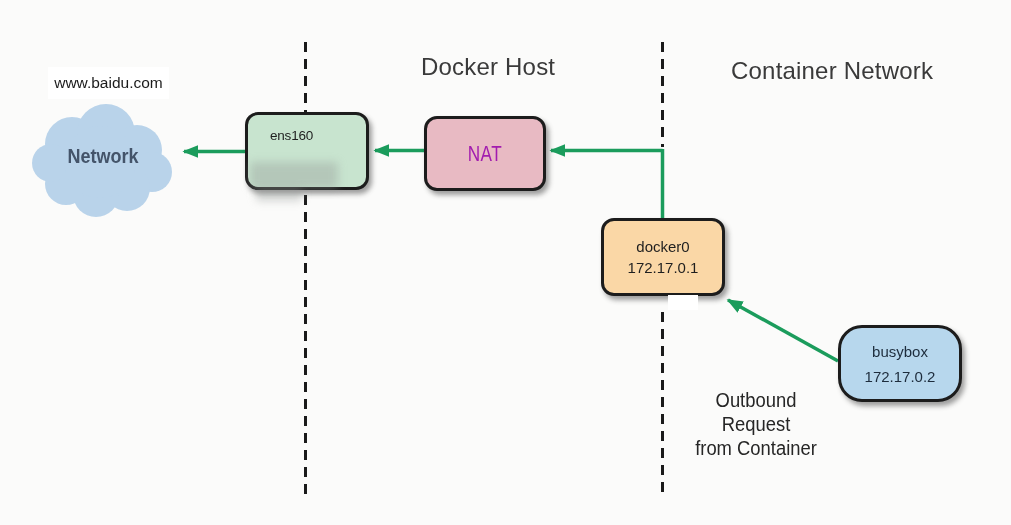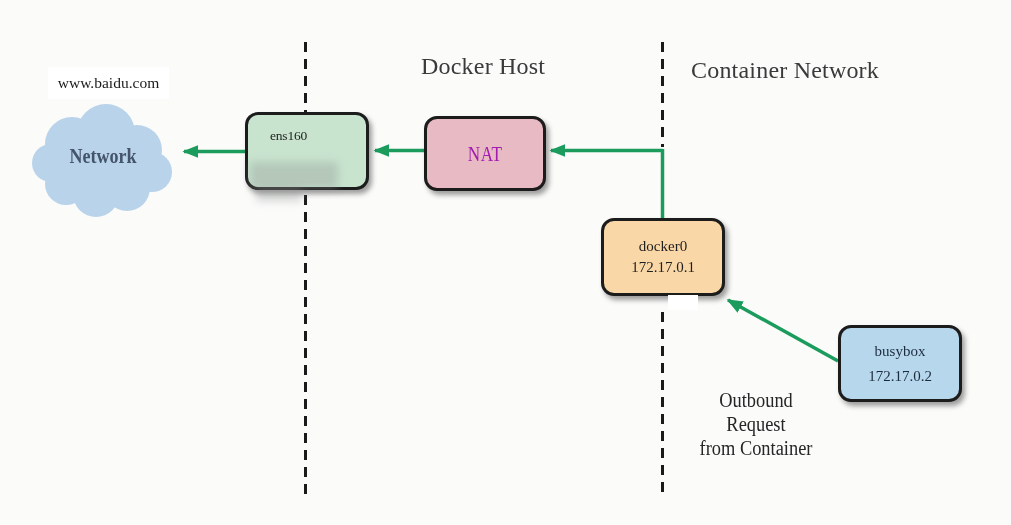--- a/index.html
+++ b/index.html
@@ -1,32 +1,32 @@
 <!DOCTYPE html>
 <html style="--arrow: #1b9c5c; --dash: #1a1a1a; --border: #1c1c1c; --cloud-fill: #b9d3ea; --ens160-fill: #c8e4cf; --nat-fill: #e8bac3; --docker0-fill: #fad7a6; --busybox-fill: #b7d7ed;"><head>
 <meta charset="utf-8">
 <style>
   html,body{margin:0;padding:0;background:#fff;}
   .canvas{
     position:relative;width:1011px;height:525px;overflow:hidden;
     background:#fbfbfa;
-    font-family:Liberation Serif, serif;
+    font-family:Liberation Sans, sans-serif;
   }
   svg.layer{position:absolute;left:0;top:0;width:1011px;height:525px;z-index:1;}
   .dash-line{stroke:var(--dash,#1a1a1a);stroke-width:3;stroke-dasharray:10 7;fill:none;}
   .arrow-line{stroke:var(--arrow,#1b9c5c);stroke-width:3.5;fill:none;}
   .ah-path{fill:var(--arrow,#1b9c5c);}
   .cloud-part{fill:var(--cloud-fill,#b9d3ea);}
 
   .zone-title{
     position:absolute;z-index:10;color:#3a3a3a;font-size:24px;letter-spacing:.2px;
     white-space:nowrap;
   }
   .t-docker{left:421px;top:53px;text-align:right;}
-  .t-container{left:691px;top:57px;}
+  .t-container{left:731px;top:57px;}
 
   .baidu{
     position:absolute;left:48px;top:67px;width:121px;height:32px;z-index:3;
     background:#ffffff;display:flex;align-items:center;justify-content:center;
     font-size:15.5px;color:#1b1b1b;
   }
   .cloud-svg{position:absolute;left:24px;top:100px;width:158px;height:120px;z-index:2;}
   .cloud-label{
     position:absolute;left:24px;top:100px;width:158px;height:112px;z-index:3;
     display:flex;align-items:center;justify-content:center;
@@ -54,21 +54,21 @@
   .node-docker0{
     left:601px;top:218px;width:124px;height:78px;
     background:var(--docker0-fill,#fad7a6);
     display:flex;flex-direction:column;align-items:center;justify-content:center;
     gap:4px;font-size:15px;
   }
   .node-busybox{
     left:838px;top:325px;width:124px;height:77px;
     background:var(--busybox-fill,#b7d7ed);
     display:flex;flex-direction:column;align-items:center;justify-content:center;
-    gap:8px;font-size:15px;color:#1d2c3c;
+    gap:8px;font-size:15px;color:#1d2c3c;border-radius:24px;
   }
 
   .annotation{
     position:absolute;left:672px;top:388px;width:168px;z-index:10;
     text-align:center;font-size:20px;line-height:1.2;color:#262626;
     transform:scaleX(.92);
   }
 
   .blur-patch{
     position:absolute;z-index:6;background:rgba(148,153,150,.38);

